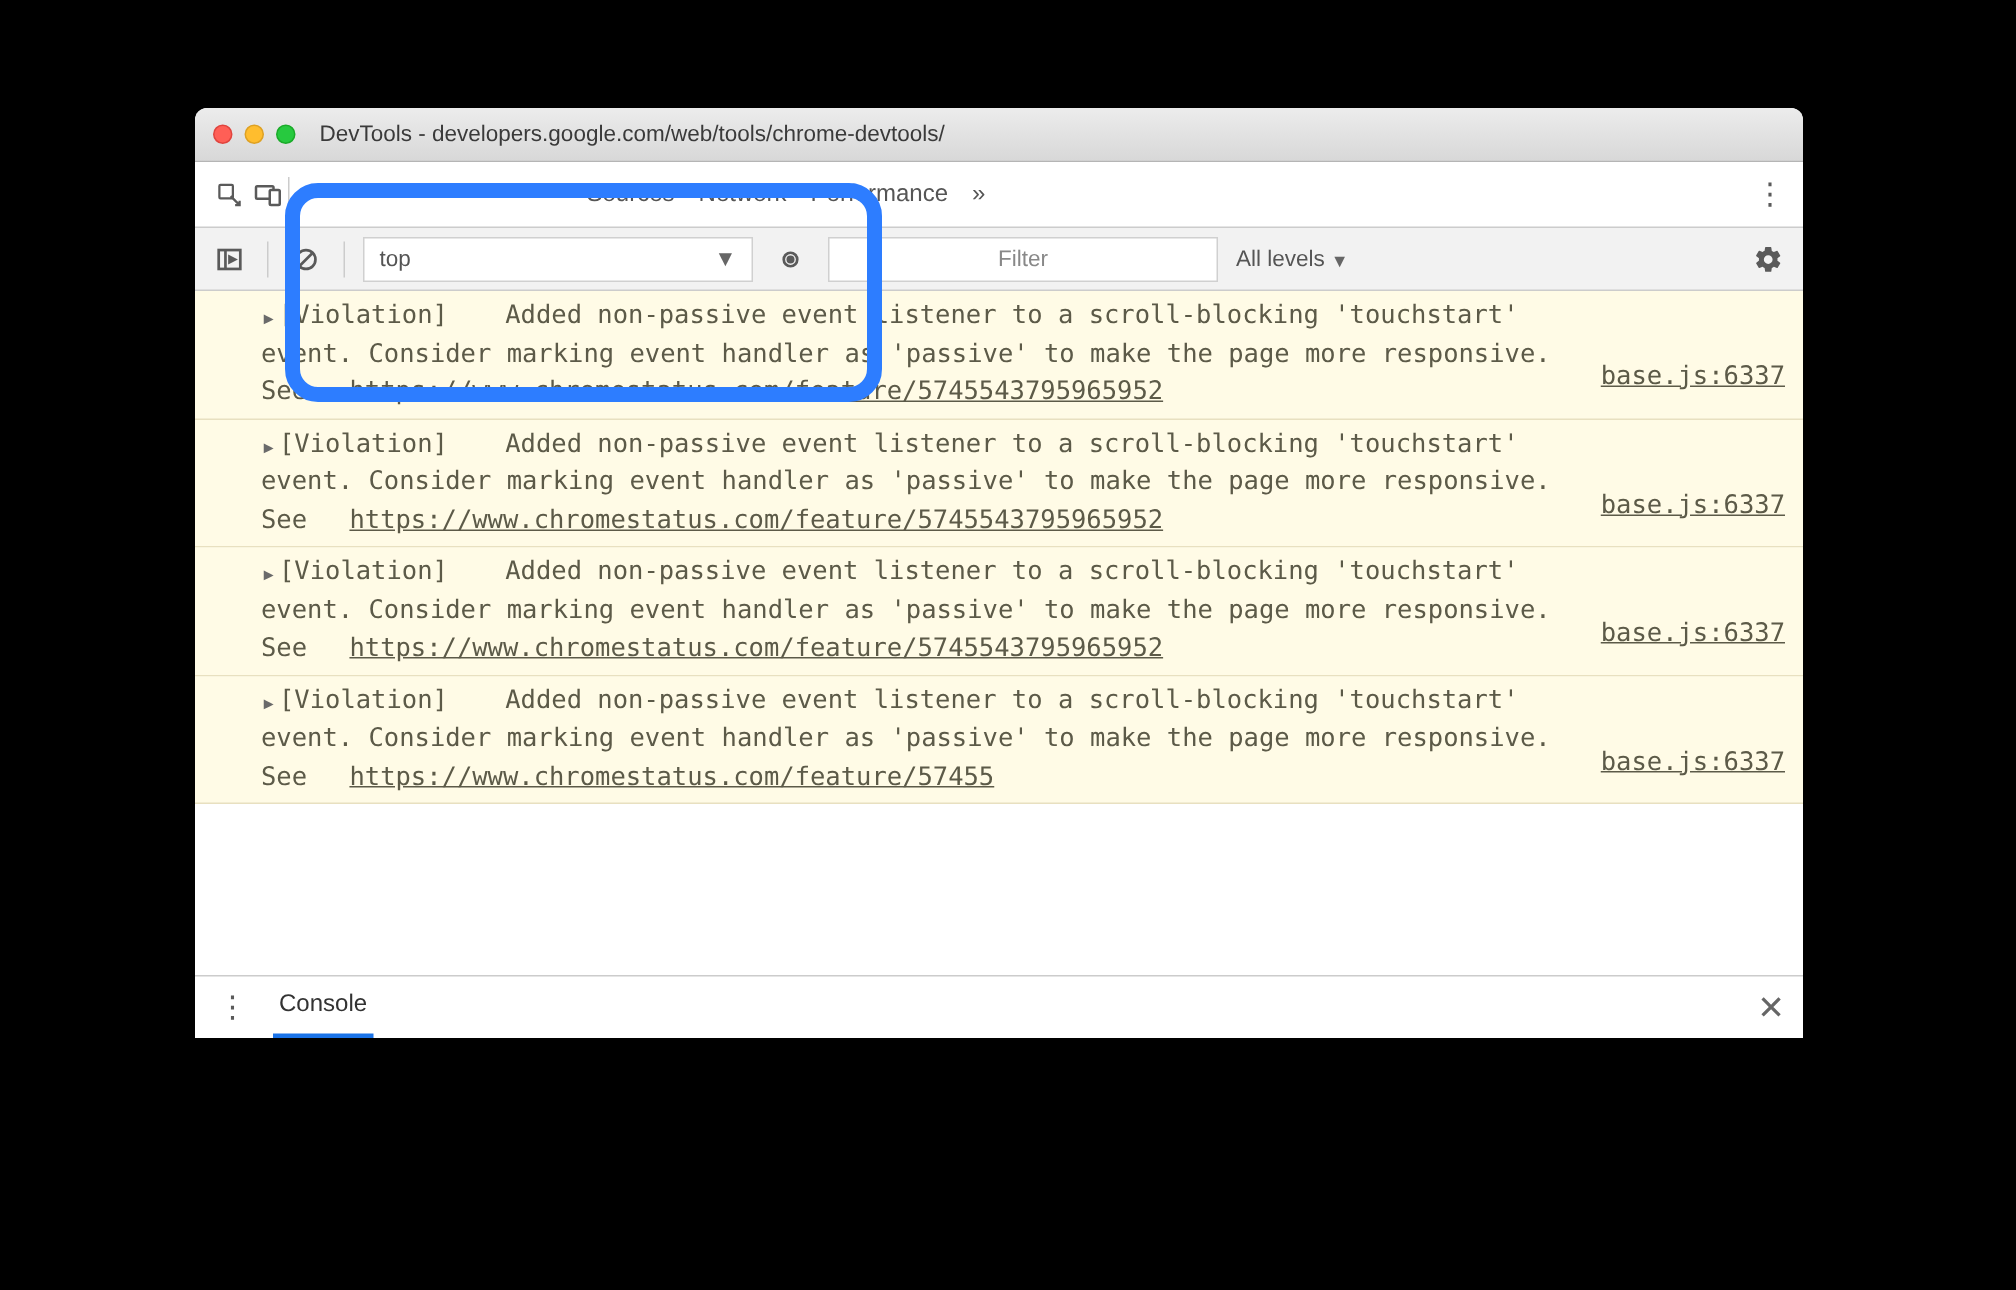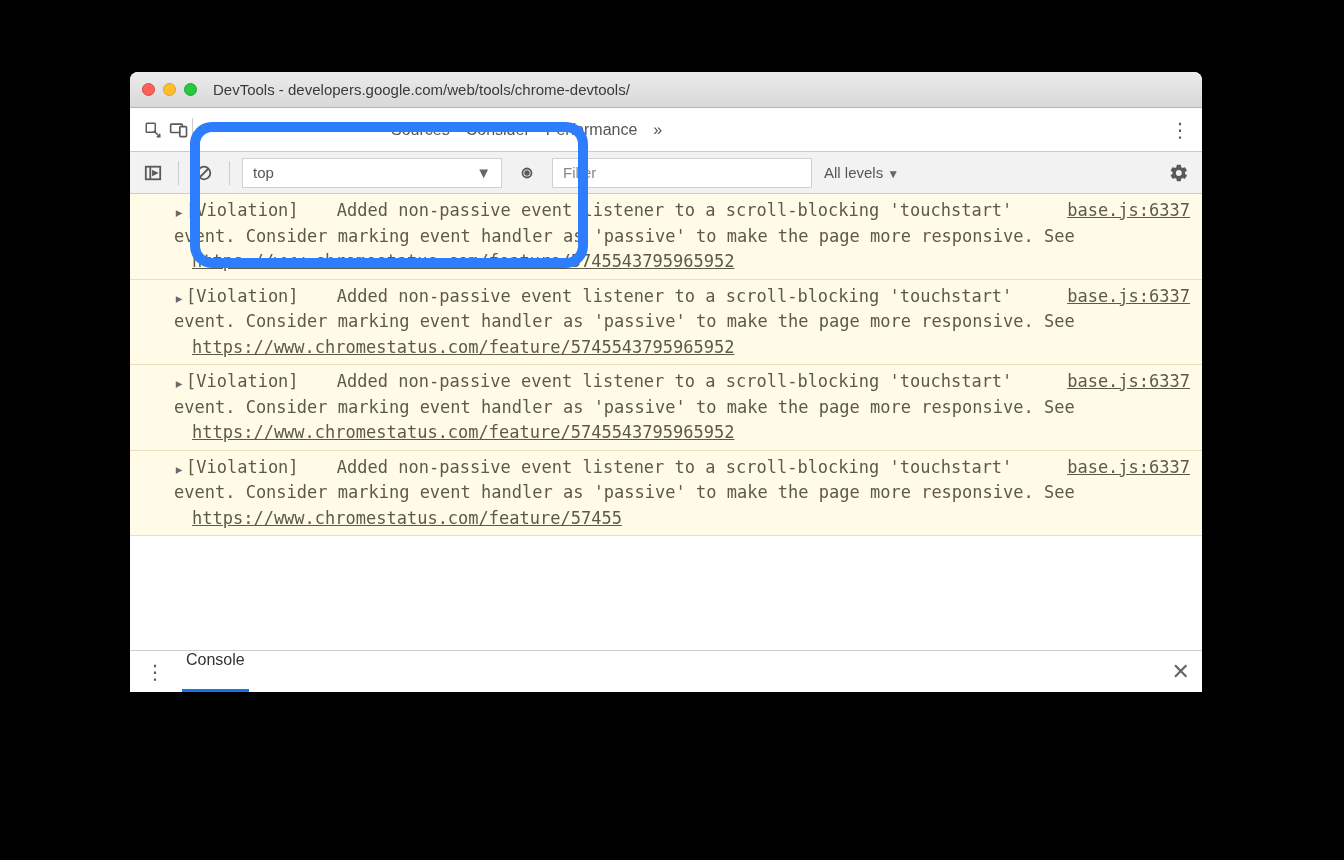--- a/index.html
+++ b/index.html
@@ -83,20 +83,21 @@
     cursor: pointer;
   }
   .filter-input {
     background: #fff;
     border: 1px solid #d0d0d0;
     height: 30px;
     padding: 0 10px;
     width: 260px;
     font-size: 15px;
     color: #333;
+    text-align: center;
   }
   .filter-input::placeholder { color: #888; }
   .levels { display: flex; align-items: flex-end; gap: 4px; cursor: pointer; }
 
   .console-body {
     flex: 1;
     overflow: hidden;
     font-family: Menlo, Consolas, monospace;
     font-size: 17px;
     line-height: 1.5;
@@ -120,36 +121,37 @@
     text-decoration: underline;
     cursor: pointer;
     margin-left: 18px;
   }
   .msg .src {
     float: right;
     text-decoration: underline;
     color: #5c5a48;
     margin-left: 20px;
     cursor: pointer;
+    margin-top: 41px;
   }
 
   .drawer {
     height: 42px;
     border-top: 1px solid #ccc;
     display: flex;
     align-items: center;
     padding: 0 12px;
     gap: 14px;
     font-size: 16px;
     color: #333;
     flex-shrink: 0;
   }
   .drawer .tab {
     height: 100%;
-    display: flex; 
+    display: flex; align-items: center;
     border-bottom: 3px solid #1a73e8;
     padding: 0 4px;
   }
   .close-x { font-size: 22px; color: #666; cursor: pointer; }
 
   .highlight-box {
     position: absolute;
     border: 10px solid #2d7dff;
     border-radius: 22px;
     pointer-events: none;
@@ -184,21 +186,21 @@
     </div>
     <div class="icon-btn">
       <svg width="20" height="18" viewBox="0 0 24 20" fill="none" stroke="currentColor" stroke-width="2">
           <rect x="2" y="3" width="14" height="10" rx="1"></rect>
           <rect x="13" y="6" width="8" height="12" rx="1" fill="#fff"></rect>
         </svg>
     </div>
     <div class="vsep"></div>
     <div class="gap-fill"></div>
     <div class="tab" style="margin-left:20px">Sources</div>
-    <div class="tab">Consider</div>
+    <div class="tab">Network</div>
     <div class="tab">Performance</div>
     <div class="tab">»</div>
     <div class="spacer"></div>
     <div class="icon-btn" style="font-size:20px;letter-spacing:-2px">⋮</div>
   </div>
 
   <div class="toolbar">
     <div class="icon-btn">
       <svg width="18" height="18" viewBox="0 0 20 20" fill="none" stroke="currentColor" stroke-width="2">
           <rect x="2" y="3" width="16" height="14"></rect>

